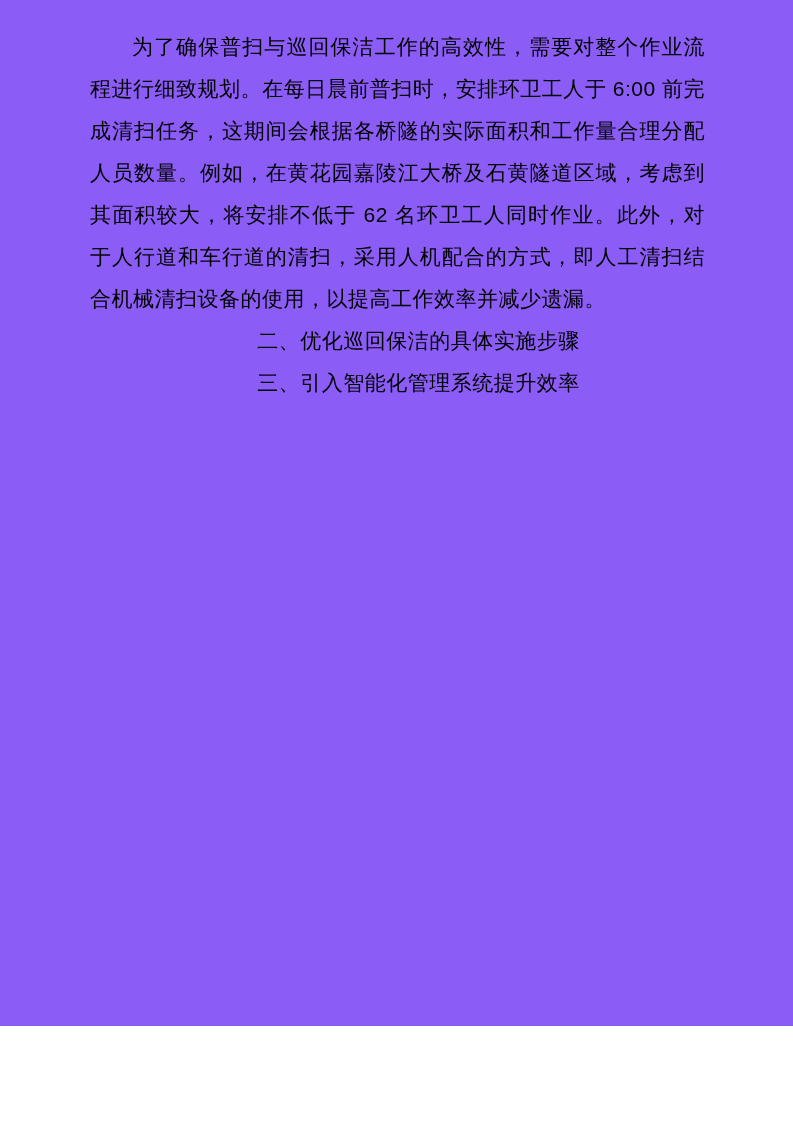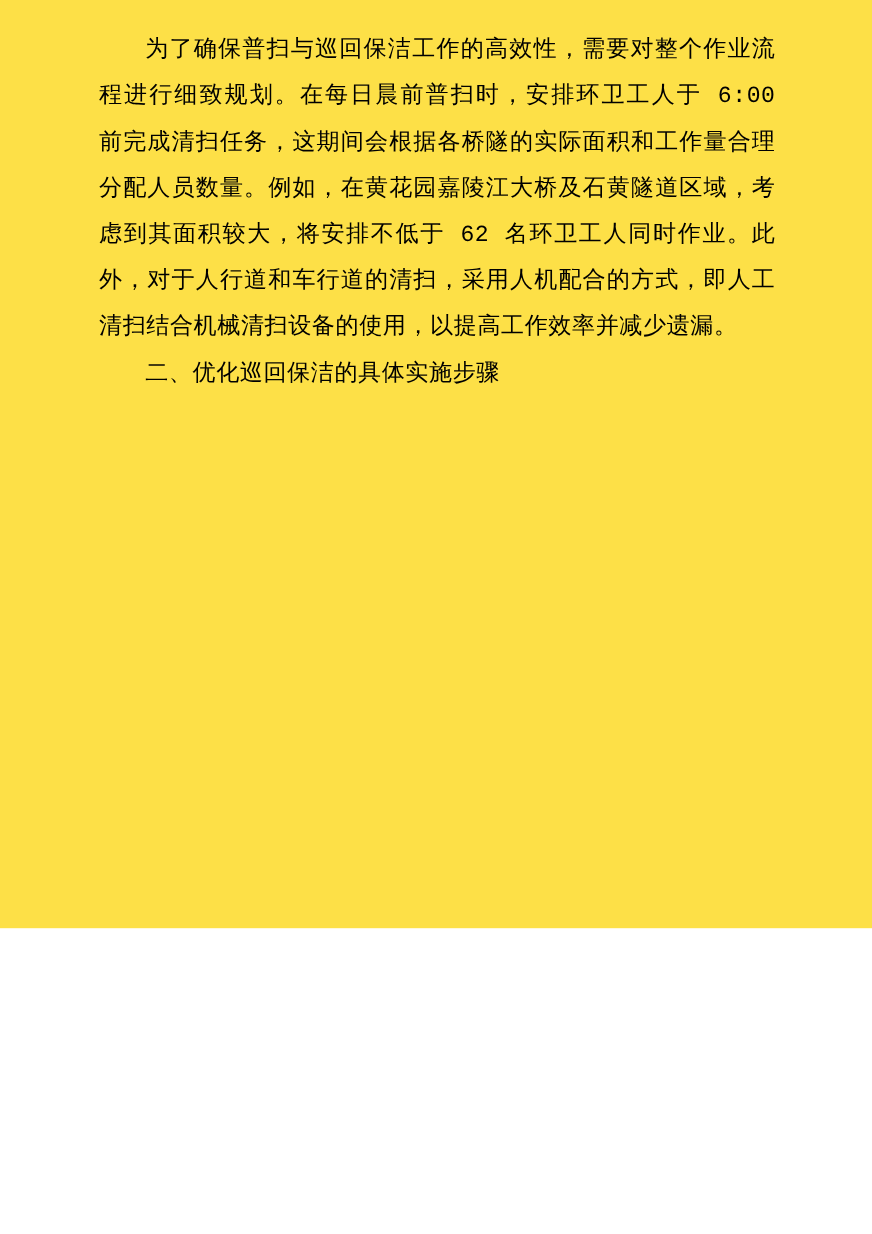--- a/index.html
+++ b/index.html
@@ -3,57 +3,58 @@
 <meta charset="utf-8">
 <style>
   html, body {
     margin: 0;
     padding: 0;
     background: #ffffff;
   }
   .page {
     position: relative;
     width: 793px;
-    height: 844px;
-    background: #fde047;
+    height: 1026px;
+    background: #8b5cf6;
     overflow: hidden;
-    font-family: Liberation Mono, monospace;
+    font-family: Liberation Sans, sans-serif;
     color: #000000;
   }
   .content {
     position: absolute;
     top: 26px;
     left: 90px;
     right: 88px;
   }
   .para, .heading {
     margin: 0;
     font-size: 21px;
     line-height: 42px;
     text-align: justify;
     text-indent: 2em;
     letter-spacing: 0.5px;
     font-weight: normal;
     word-break: break-all;
   }
   .heading {
-    text-align: left;
+    text-align: center;
   }
   .page-number {
     position: absolute;
     left: 0;
     right: 0;
     top: 1028px;
     text-align: center;
     font-size: 15px;
     color: #000000;
   }
 </style>
 </head>
 <body>
 
 <div class="page">
   <div class="content">
     <p class="para">为了确保普扫与巡回保洁工作的高效性，需要对整个作业流程进行细致规划。在每日晨前普扫时，安排环卫工人于 6:00 前完成清扫任务，这期间会根据各桥隧的实际面积和工作量合理分配人员数量。例如，在黄花园嘉陵江大桥及石黄隧道区域，考虑到其面积较大，将安排不低于 62 名环卫工人同时作业。此外，对于人行道和车行道的清扫，采用人机配合的方式，即人工清扫结合机械清扫设备的使用，以提高工作效率并减少遗漏。</p>
     <p class="heading">二、优化巡回保洁的具体实施步骤</p>
+    <p class="heading">三、引入智能化管理系统提升效率</p>
   </div>
   <div class="page-number">6</div>
 </div>
 
 </body></html>

